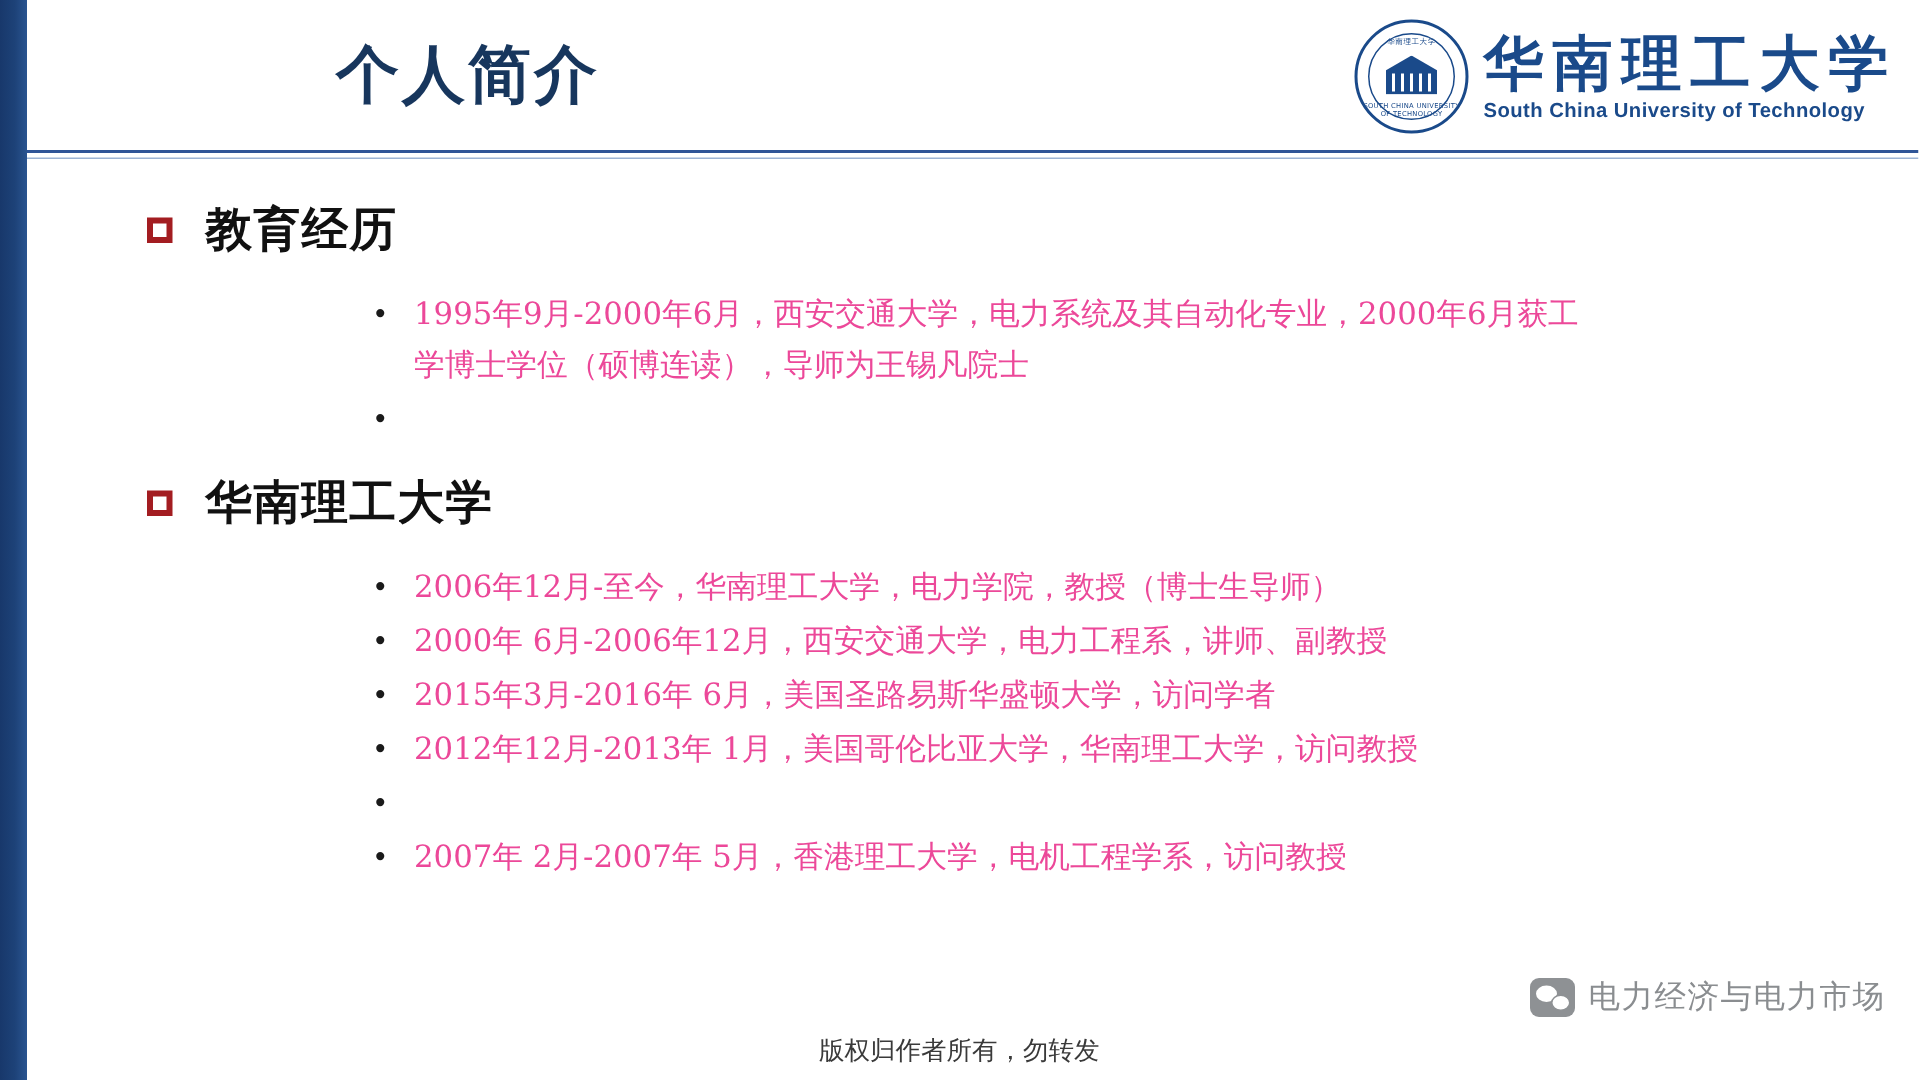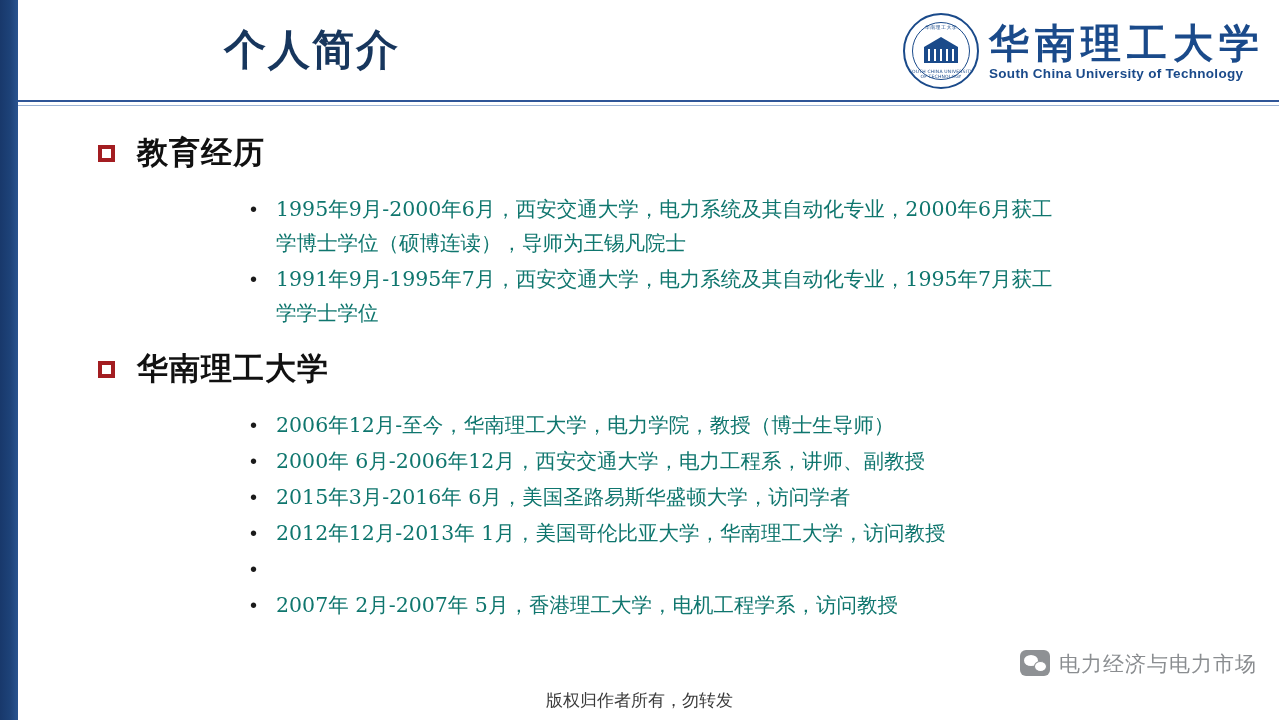--- a/index.html
+++ b/index.html
@@ -200,35 +200,35 @@
     flex: 0 0 auto;
     width: 26px;
     font-size: 20px;
     line-height: 34px;
     color: #1a1a1a;
     text-align: left;
   }
   .bullet .btext {
     font-size: 20.5px;
     line-height: 34px;
-    color: #0f766e;
+    color: #ec4899;
     font-family: "DejaVu Serif", "Liberation Serif", serif;
     max-width: 800px;
   }
   .edu-list .bullet .btext { max-width: 790px; }
   .gap-a { height: 22px; }
   .gap-b { height: 18px; }
   .gap-c { height: 16px; }
   
   .wm {
     position: absolute;
     right: 22px;
     bottom: 42px;
     display: flex;
-    align-items: flex-start;
+    align-items: flex-end;
   }
   .wm-icon {
     width: 30px;
     height: 26px;
     border-radius: 6px;
     background: #8e9194;
     position: relative;
     margin-right: 9px;
     flex: 0 0 auto;
   }
@@ -308,21 +308,20 @@
         <span class="section-title">教育经历</span>
       </div>
       <div class="gap-b"></div>
       <ul class="bullets edu-list">
         <li class="bullet">
           <span class="dot">•</span>
           <span class="btext">1995年9月-2000年6月，西安交通大学，电力系统及其自动化专业，2000年6月获工学博士学位（硕博连读），导师为王锡凡院士</span>
         </li>
         <li class="bullet">
           <span class="dot">•</span>
-          <span class="btext">1991年9月-1995年7月，西安交通大学，电力系统及其自动化专业，1995年7月获工学学士学位</span>
         </li>
       </ul>
     </div>
 
     <div class="gap-c"></div>
 
     <div class="section">
       <div class="section-head">
         <span class="sq-marker"></span>
         <span class="section-title">华南理工大学</span>

